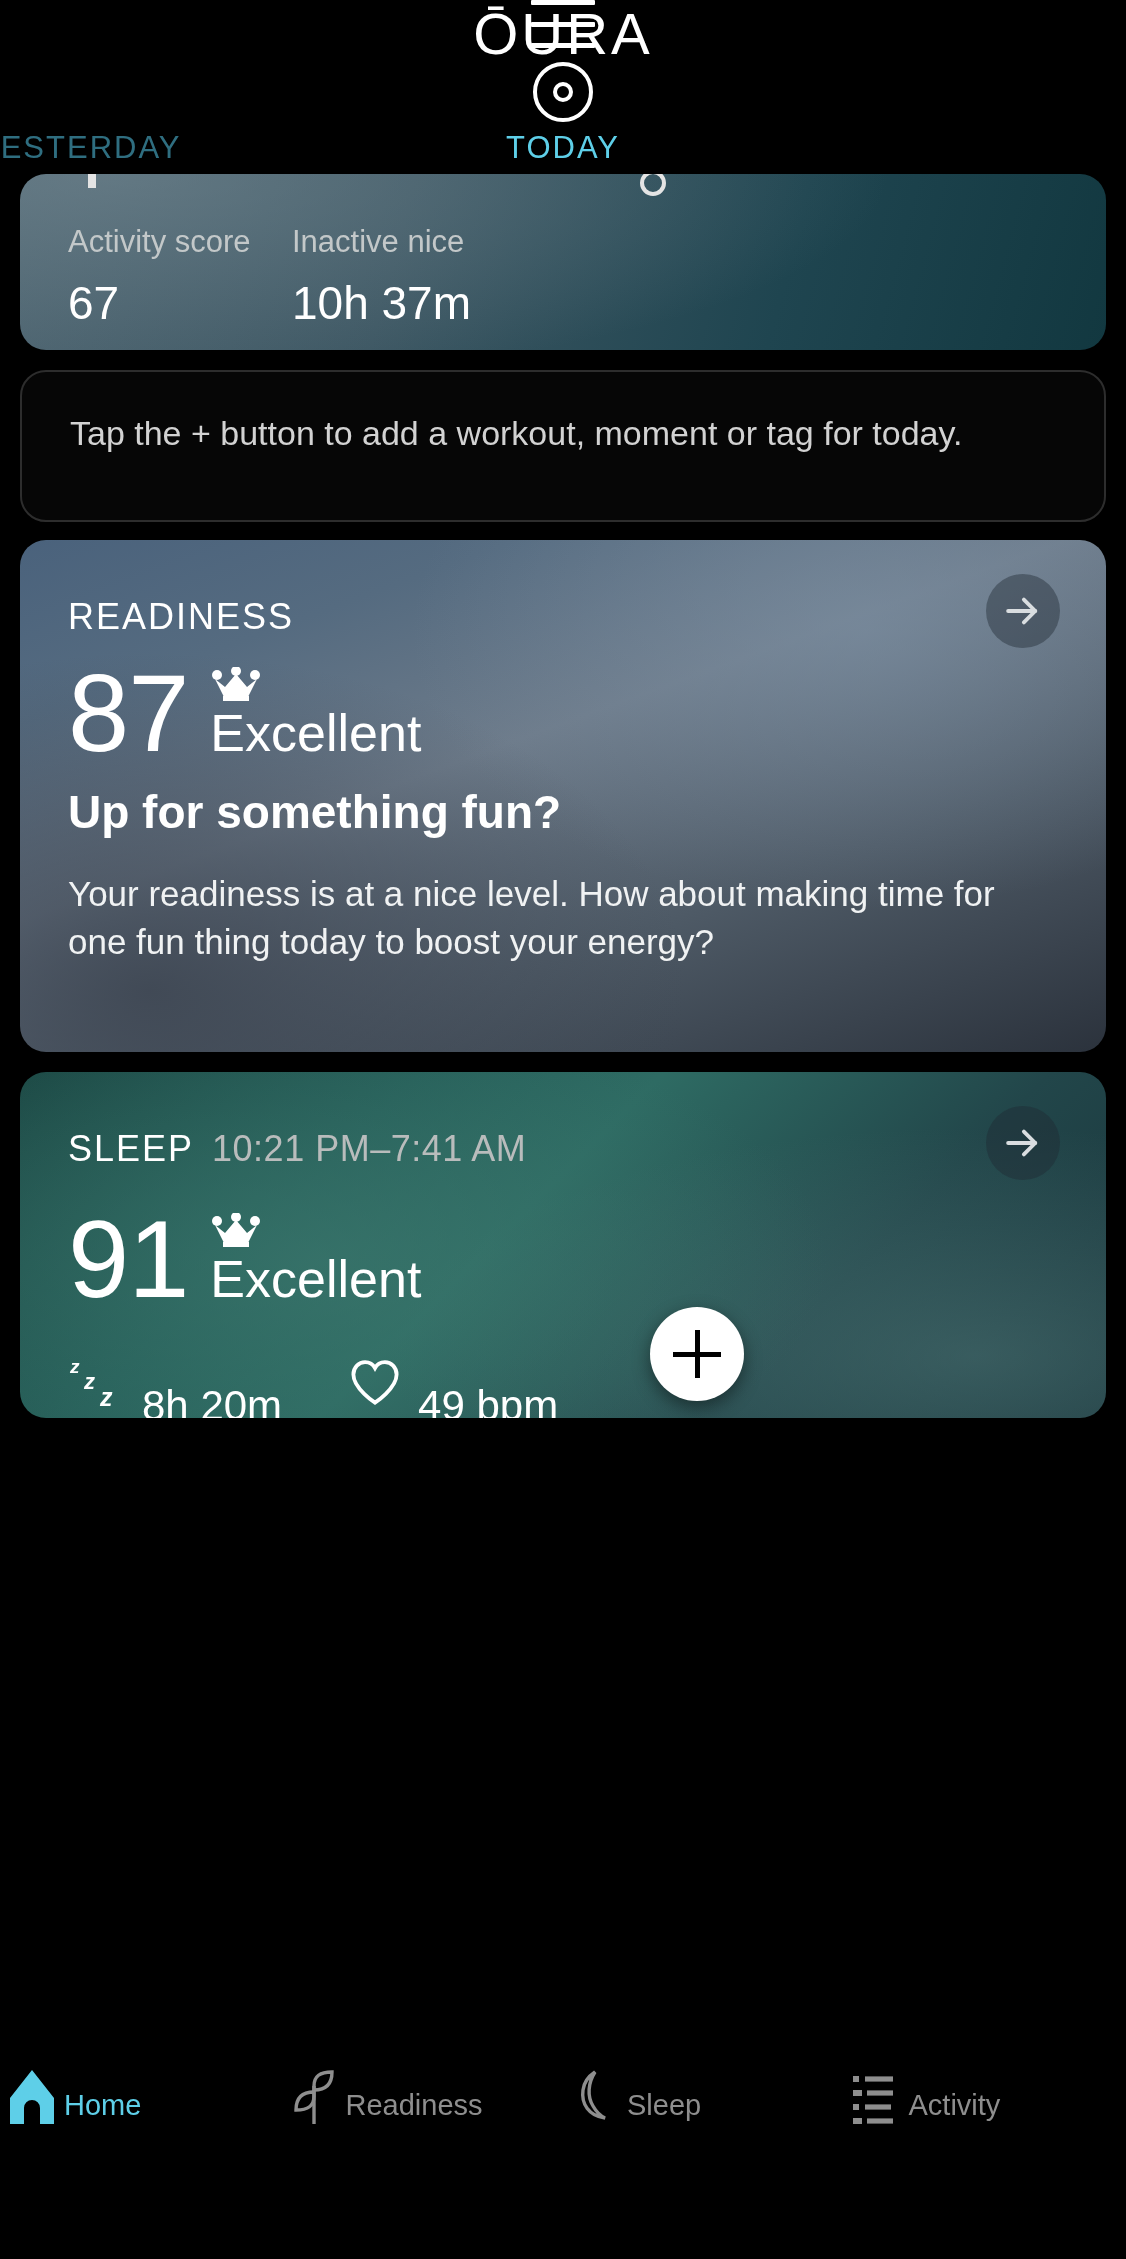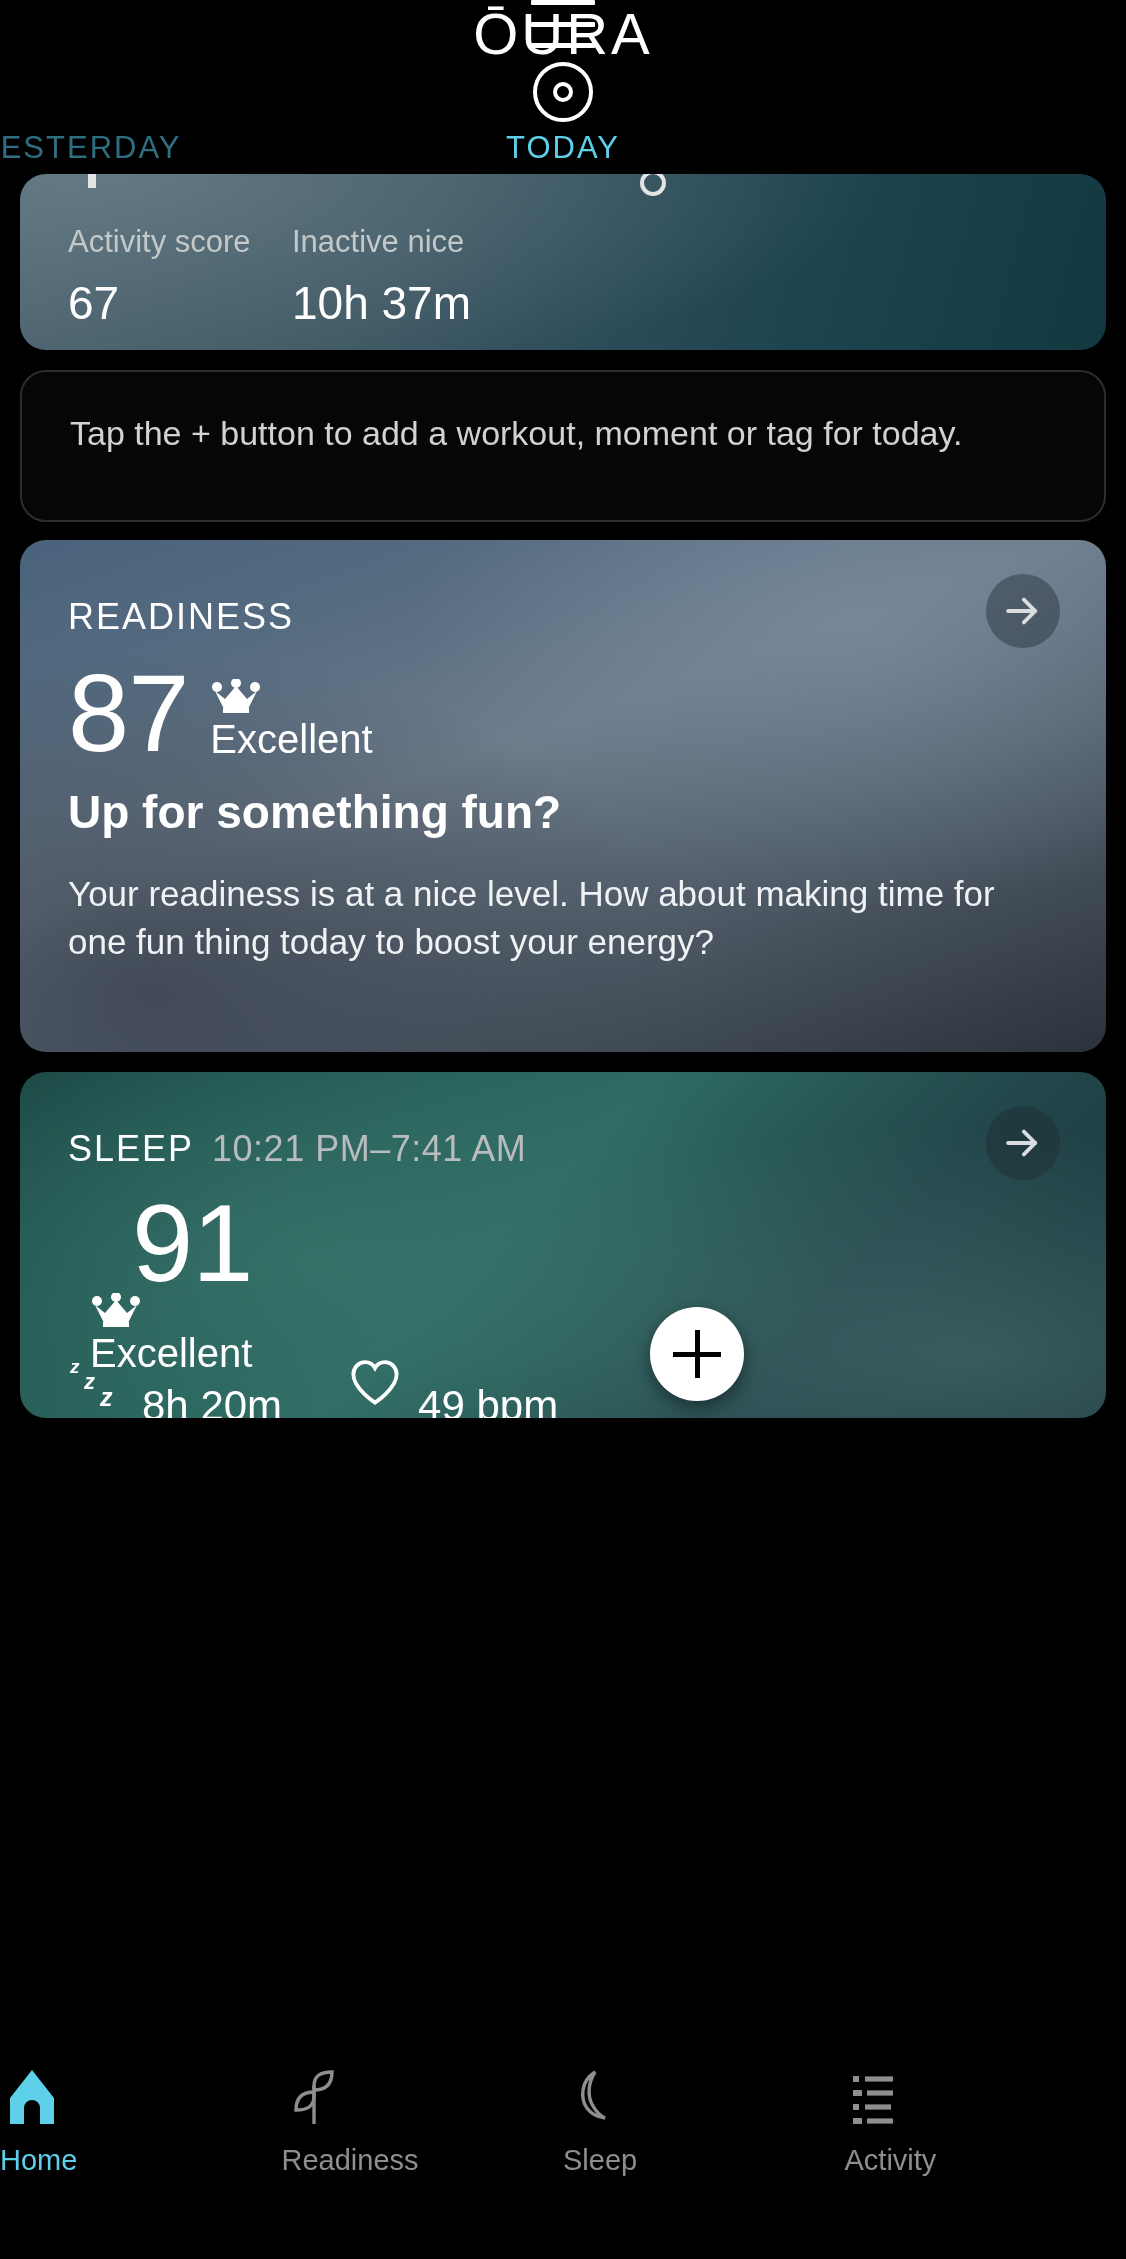--- a/index.html
+++ b/index.html
@@ -97,21 +97,21 @@
   .arrow-btn svg { display:block; }
 
   .card-kicker { position:absolute; left:48px; top:56px; display:flex; align-items:baseline; }
   .kicker-title { font-size:36px; letter-spacing:2px; color:#fff; font-weight:400; }
   .kicker-sub { font-size:36px; color:#b9bcbc; font-weight:400; margin-left:18px; letter-spacing:.5px; }
 
   .score-row { position:absolute; left:48px; display:flex; align-items:flex-end; }
   .score-num { font-size:110px; line-height:.92; color:#fff; font-weight:300; letter-spacing:-1px; }
   .score-meta { margin-left:22px; margin-bottom:4px; }
   .crown { display:block; margin-bottom:2px; }
-  .score-label { font-size:40px; color:#fff; font-weight:400; line-height:1; }
+  .score-label { font-size:52px; color:#fff; font-weight:400; line-height:1; }
 
   .headline { position:absolute; left:48px; font-size:46px; color:#fff; font-weight:600; }
   .body-copy { position:absolute; left:48px; right:56px; font-size:35px; line-height:1.38;
     color:#f0f2f3; font-weight:400; }
 
   .sleep-metrics { position:absolute; left:48px; top:262px; display:flex; align-items:center; }
   .metric { display:flex; align-items:center; }
   .metric + .metric { margin-left:66px; }
   .metric-text { font-size:42px; color:#fff; font-weight:400; margin-left:16px;margin-top:48px; }
 
@@ -122,21 +122,21 @@
     box-shadow:0 6px 18px rgba(0,0,0,.45);
   }
   .fab .bar-h { position:absolute; width:48px; height:5px; background:#000; }
   .fab .bar-v { position:absolute; width:5px; height:48px; background:#000; }
 
   
   .bottomnav {
     position:absolute; bottom:0; left:0; width:1126px; height:221px; background:#000;
     display:flex; align-items:flex-start; padding-top:28px;
   }
-  .nav-item { flex:1; display:flex; flex-direction:column; align-items:flex-start; }
+  .nav-item { flex:1; display:flex; flex-direction:row; align-items:center; }
   .nav-icon { height:64px; display:flex; align-items:center; justify-content:center; }
   .nav-label { margin-top:14px; font-size:29px; font-weight:400; color:#8e8e8e; }
   .nav-item.active .nav-label { color:#5ecfe8; }
 </style>
 </head>
 <body>
 
 <div class="phone">
 
   <div class="topbar">
@@ -209,21 +209,21 @@
     <div class="arrow-btn">
       <svg width="42" height="42" viewBox="0 0 24 24" fill="none" stroke="#d9dde0" stroke-width="2.2" stroke-linecap="round" stroke-linejoin="round">
         <line x1="3.5" y1="12" x2="19" y2="12"></line>
           <polyline points="12.5,5.5 19,12 12.5,18.5"></polyline>
       </svg>
     </div>
     <div class="card-kicker">
       <span class="kicker-title">SLEEP</span>
       <span class="kicker-sub">10:21 PM–7:41 AM</span>
     </div>
-    <div class="score-row" style="top:120px;flex-direction:column;">
+    <div class="score-row" style="top:136px;">
       <div class="score-num">91</div>
       <div class="score-meta">
         <svg class="crown" width="52" height="38" viewBox="0 0 52 38">
           <circle cx="7" cy="8" r="5" fill="#fff"></circle>
           <circle cx="26" cy="4" r="5" fill="#fff"></circle>
           <circle cx="45" cy="8" r="5" fill="#fff"></circle>
           <path d="M5 12 L14 30 H38 L47 12 L37 20 L26 7 L15 20 Z" fill="#fff"></path>
           <rect x="13" y="29" width="26" height="5" fill="#fff"></rect>
         </svg>
         <div class="score-label">Excellent</div>

